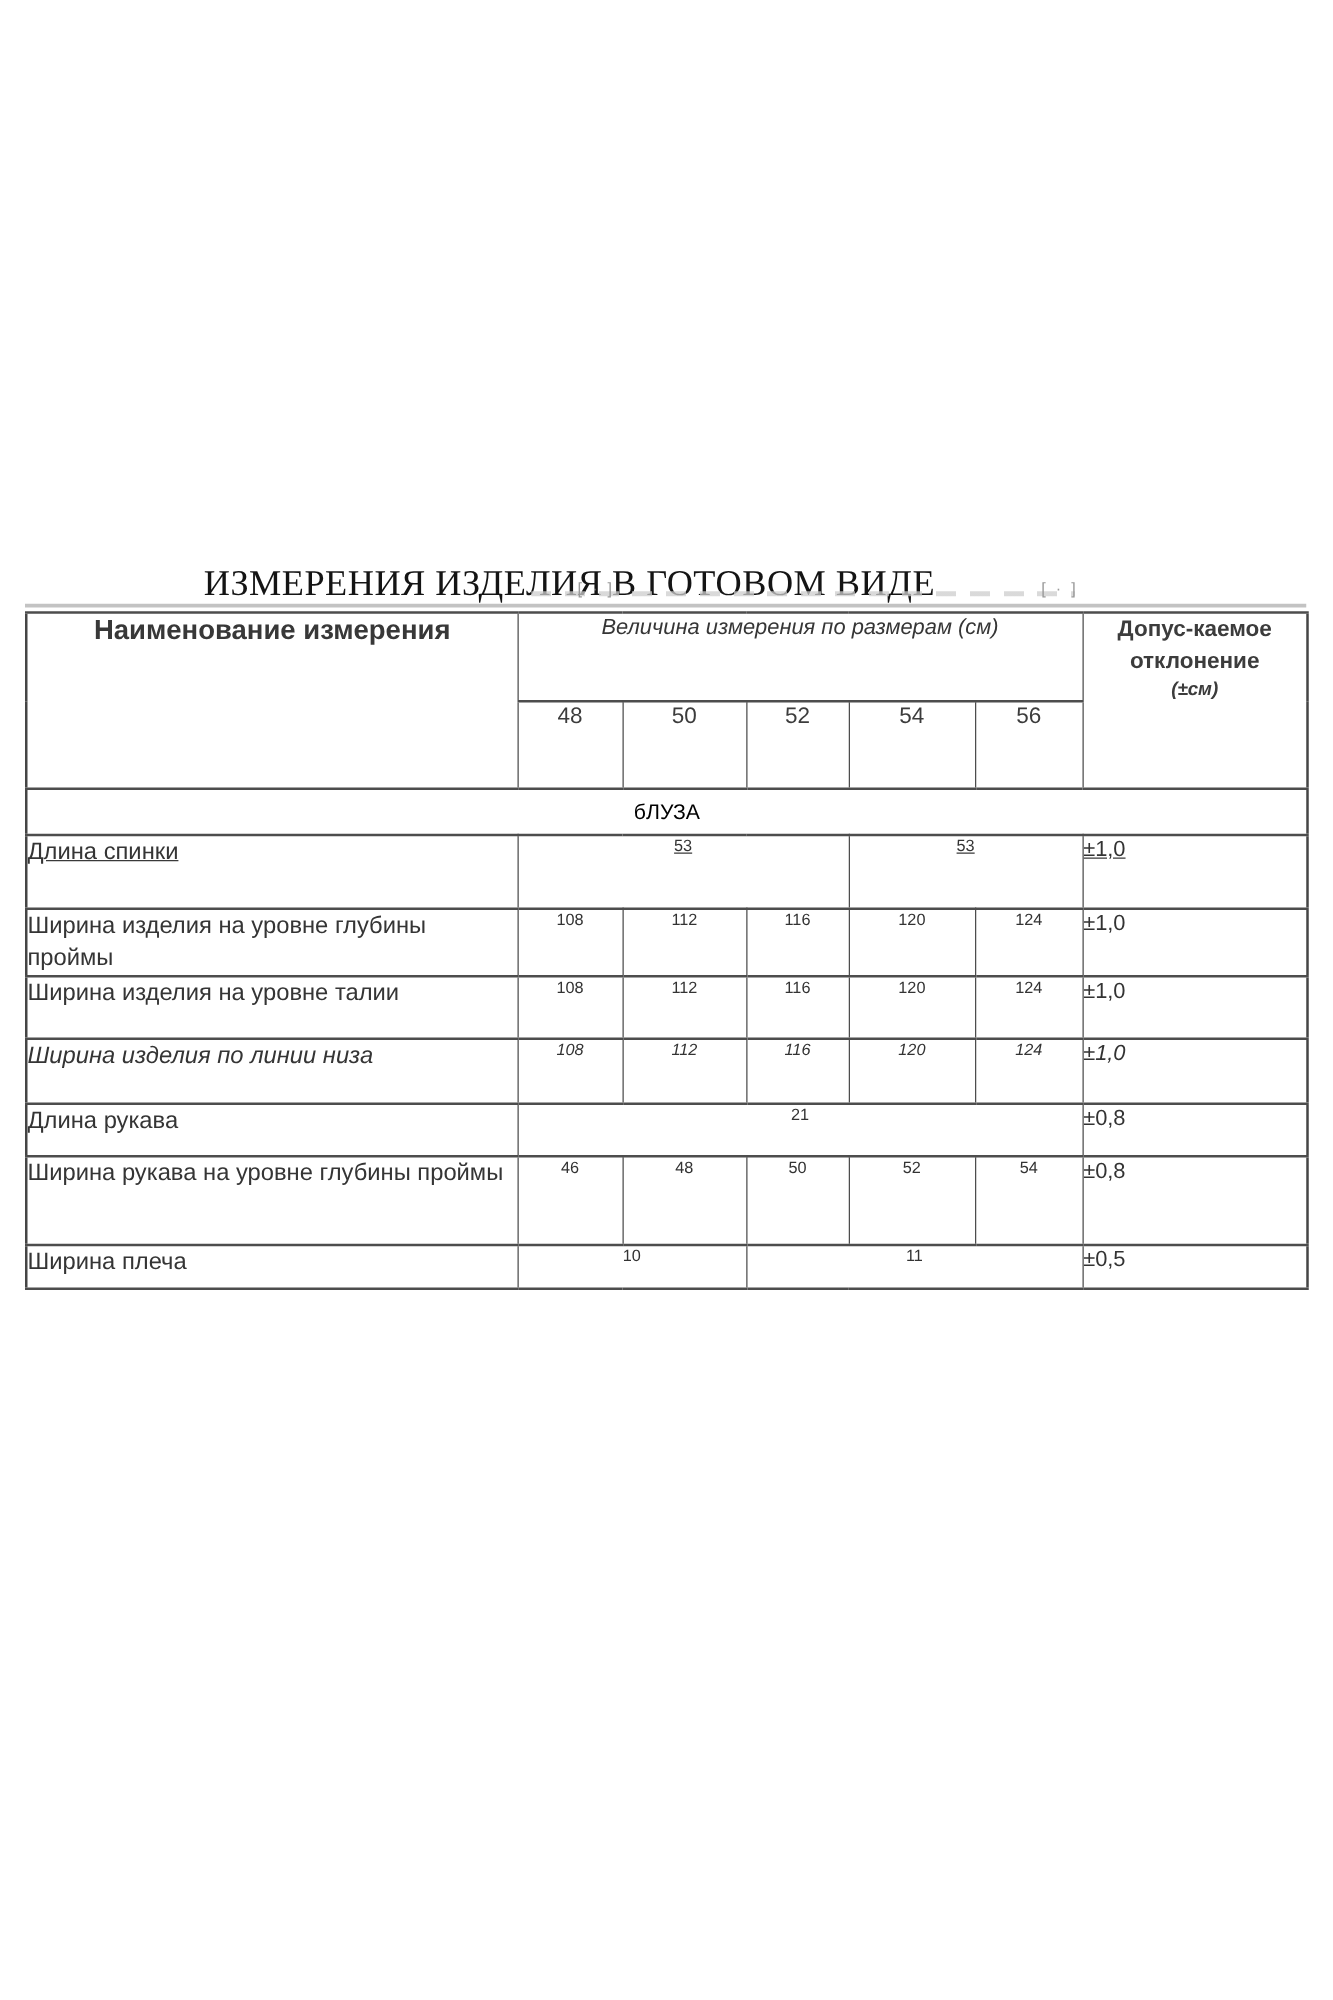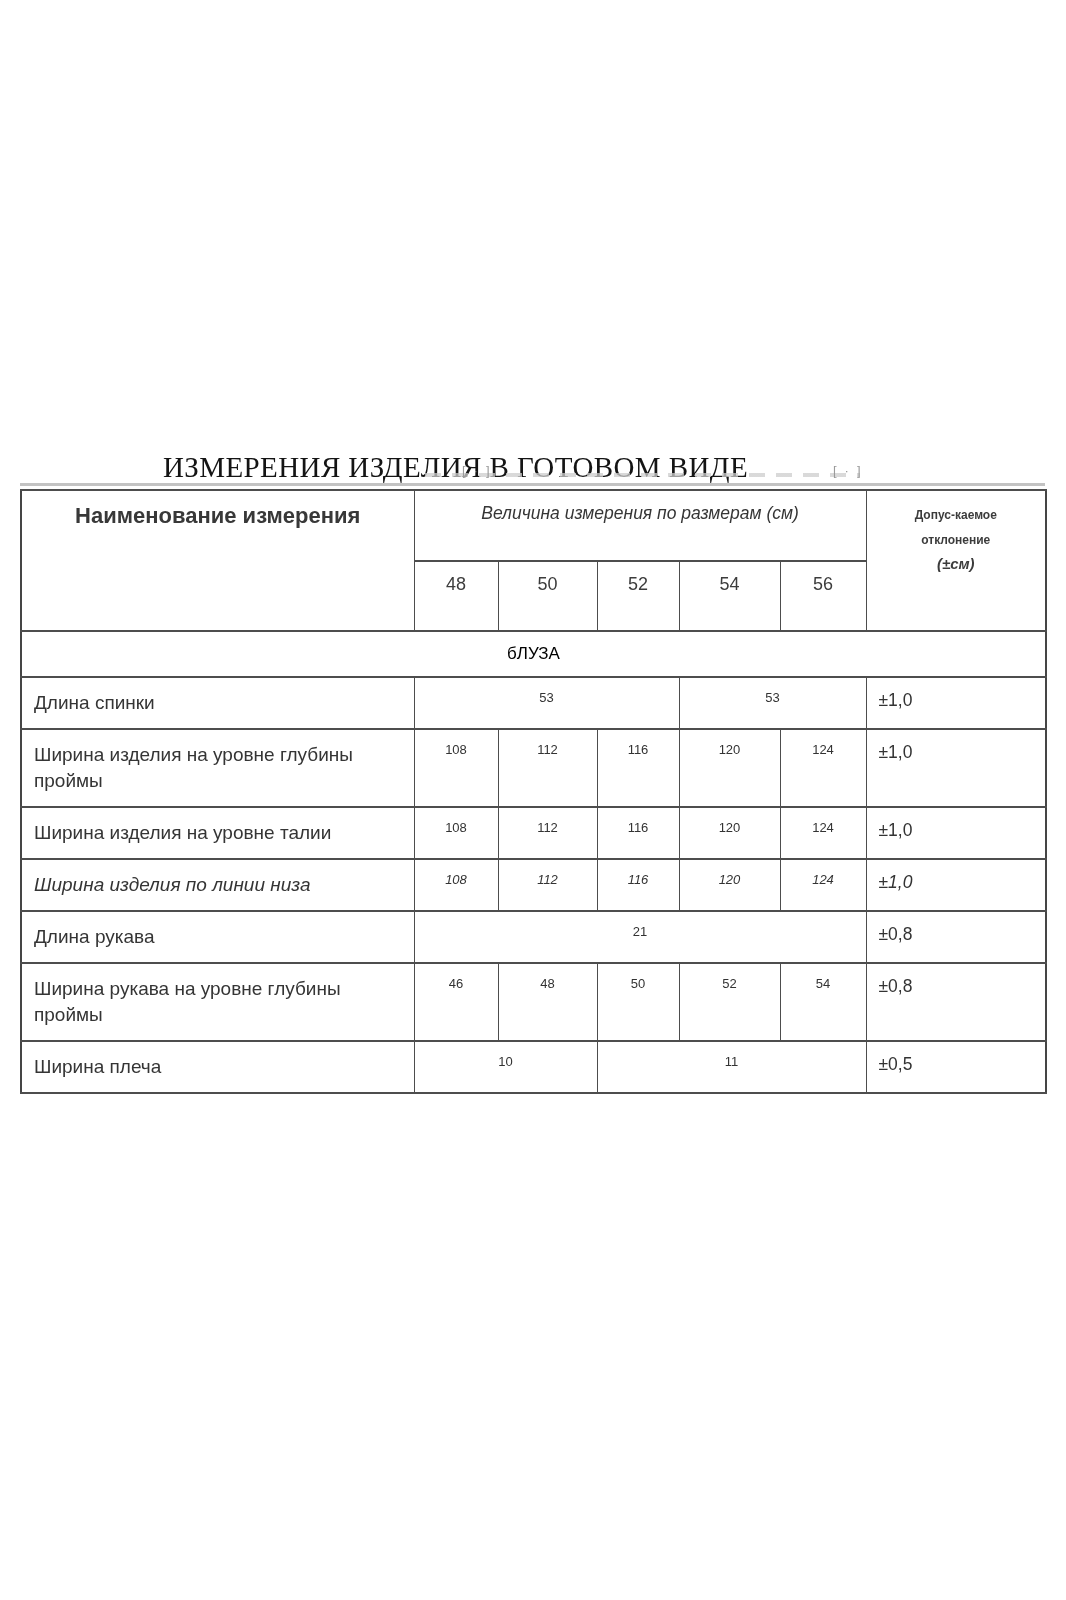--- a/index.html
+++ b/index.html
@@ -26,40 +26,40 @@
     position:absolute;top:483px;left:20px;width:1025px;height:3px;background:#c3c3c3;
   }
 
   table.meas{
     position:absolute;left:20px;top:489px;width:1025px;
     border-collapse:collapse;table-layout:fixed;
     border:2px solid #454545;
   }
   .meas th,.meas td{
     border:solid #4d4d4d;border-width:2px 1px;
-    padding:12px;overflow:hidden;
+    padding:0;overflow:hidden;
   }
   
   tr.rh-h1{height:71px;} tr.rh-h2{height:70px;} tr.rh-sec{height:37px;}
-  tr.rh-45{height:45px;} tr.rh-61{height:44px;} tr.rh-50{height:50px;}
+  tr.rh-45{height:59px;text-decoration:underline;} tr.rh-61{height:44px;} tr.rh-50{height:50px;}
   tr.rh-52{height:52px;font-style:italic;} tr.rh-42{height:42px;} tr.rh-71{height:71px;}
   tr.rh-39{height:35px;}
 
   .name-head{
     font-size:22px;font-weight:bold;color:#383838;
     text-align:center;vertical-align:top;padding-top:26px;
   }
   .group-head{
     font-size:17.5px;font-weight:normal;font-style:italic;
     text-align:center;vertical-align:top;padding-top:32px;color:#363636;
   }
   .tol-head{
     text-align:center;vertical-align:top;padding-top:24px;color:#3c3c3c;
   }
-  .tol-head .tol-line{font-size:12px;line-height:25px;}
+  .tol-head .tol-line{font-size:18px;line-height:25px;}
   .tol-head .tol-sub{font-size:15px;font-style:italic;line-height:22px;}
   .size-th{
     border-top-width:1px;font-weight:normal;font-size:18px;
     text-align:center;vertical-align:top;padding-top:5px;color:#3c3c3c;
   }
   .section-cell{
     text-align:center;vertical-align:middle;font-size:17px;color:#000000;
   }
   .label-cell{
     font-size:19px;line-height:26px;text-align:left;vertical-align:top;

